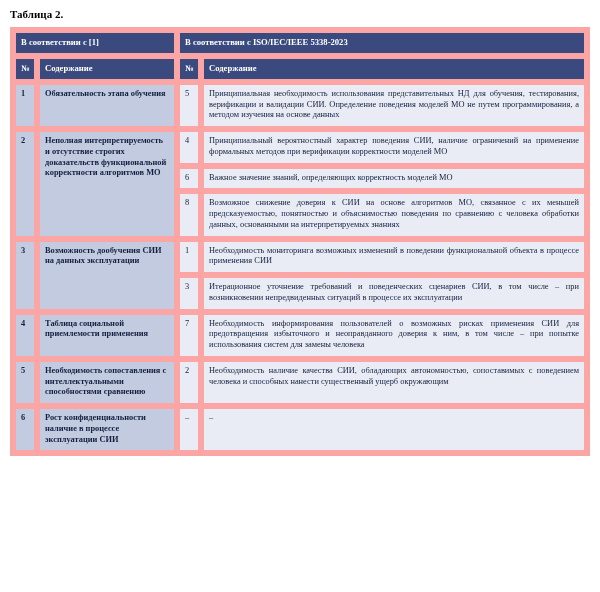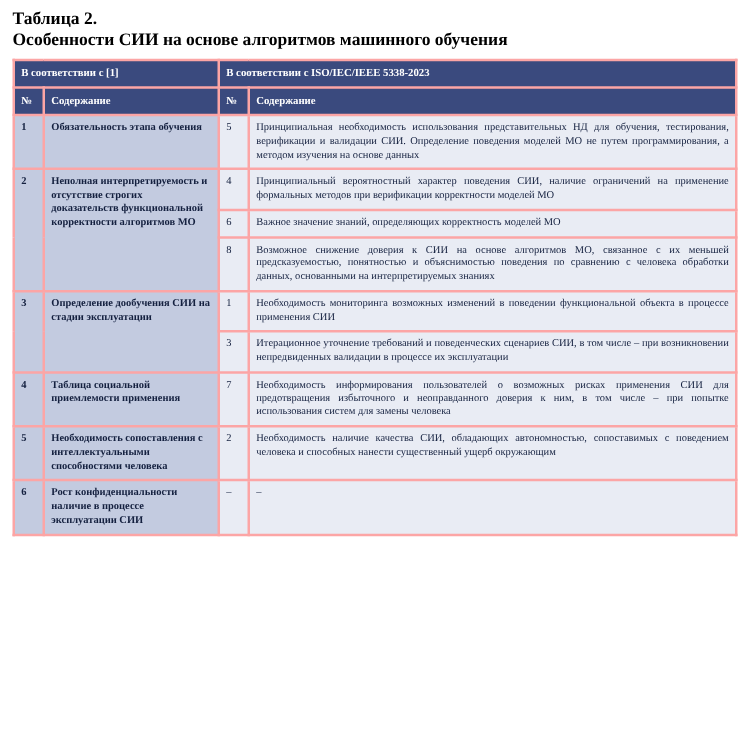--- a/index.html
+++ b/index.html
@@ -15,37 +15,37 @@
     overflow: hidden;
   }
   .page {
     width: 600px;
     box-sizing: border-box;
     padding: 8px 10px 0 10px;
   }
   .caption {
     font-family: "Liberation Serif", serif;
     font-weight: bold;
-    font-size: 14px;
+    font-size: 11px;
     line-height: 1.18;
     color: #000000;
     margin: 0 0 6px 0;
   }
   .caption .caption-line {
     display: block;
     white-space: nowrap;
   }
   table.main {
     border-collapse: collapse;
     width: 580px;
     table-layout: fixed;
     font-size: 8.4px;
   }
   table.main td, table.main th {
-    border: 2px solid #fca5a5;
+    border: 6px solid #fca5a5;
     vertical-align: top;
     padding: 4px 5px 5px 5px;
     line-height: 1.28;
   }
   
   .hdr-top td {
     background: #3a4a7e;
     color: #ffffff;
     font-weight: bold;
     font-size: 8.6px;
@@ -88,21 +88,20 @@
     text-align: justify;
   }
 </style>
 </head>
 <body>
 
 <div class="page">
 
   <div class="caption">
     <span class="caption-line">Таблица 2.</span>
-    <span class="caption-line">Особенности СИИ на основе алгоритмов машинного обучения</span>
   </div>
 
   <table class="main">
     <colgroup>
       <col style="width:24px">
       <col style="width:140px">
       <col style="width:24px">
       <col>
     </colgroup>
     <thead>
@@ -136,39 +135,39 @@
         <td class="cell-right-num">6</td>
         <td class="cell-right-txt">Важное значение знаний, определяющих корректность моделей МО</td>
       </tr>
       <tr>
         <td class="cell-right-num">8</td>
         <td class="cell-right-txt">Возможное снижение доверия к СИИ на основе алгоритмов МО, связанное с их меньшей предсказуемостью, понятностью и объяснимостью поведения по сравнению с человека обработки данных, основанными на интерпретируемых знаниях</td>
       </tr>
 
       <tr>
         <td class="cell-left-num" rowspan="2">3</td>
-        <td class="cell-left-txt" rowspan="2">Определение дообучения СИИ на стадии эксплуатации</td>
+        <td class="cell-left-txt" rowspan="2">Возможность дообучения СИИ на данных эксплуатации</td>
         <td class="cell-right-num">1</td>
         <td class="cell-right-txt">Необходимость мониторинга возможных изменений в поведении функциональной объекта в процессе применения СИИ</td>
       </tr>
       <tr>
         <td class="cell-right-num">3</td>
-        <td class="cell-right-txt">Итерационное уточнение требований и поведенческих сценариев СИИ, в том числе – при возникновении непредвиденных валидации в процессе их эксплуатации</td>
+        <td class="cell-right-txt">Итерационное уточнение требований и поведенческих сценариев СИИ, в том числе – при возникновении непредвиденных ситуаций в процессе их эксплуатации</td>
       </tr>
 
       <tr>
         <td class="cell-left-num">4</td>
         <td class="cell-left-txt">Таблица социальной приемлемости применения</td>
         <td class="cell-right-num">7</td>
         <td class="cell-right-txt">Необходимость информирования пользователей о возможных рисках применения СИИ для предотвращения избыточного и неоправданного доверия к ним, в том числе – при попытке использования систем для замены человека</td>
       </tr>
 
       <tr>
         <td class="cell-left-num">5</td>
-        <td class="cell-left-txt">Необходимость сопоставления с интеллектуальными способностями человека</td>
+        <td class="cell-left-txt">Необходимость сопоставления с интеллектуальными способностями сравнению</td>
         <td class="cell-right-num">2</td>
         <td class="cell-right-txt">Необходимость наличие качества СИИ, обладающих автономностью, сопоставимых с поведением человека и способных нанести существенный ущерб окружающим</td>
       </tr>
 
       <tr>
         <td class="cell-left-num">6</td>
         <td class="cell-left-txt">Рост конфиденциальности наличие в процессе эксплуатации СИИ</td>
         <td class="cell-right-num">–</td>
         <td class="cell-right-txt">–</td>
       </tr>

